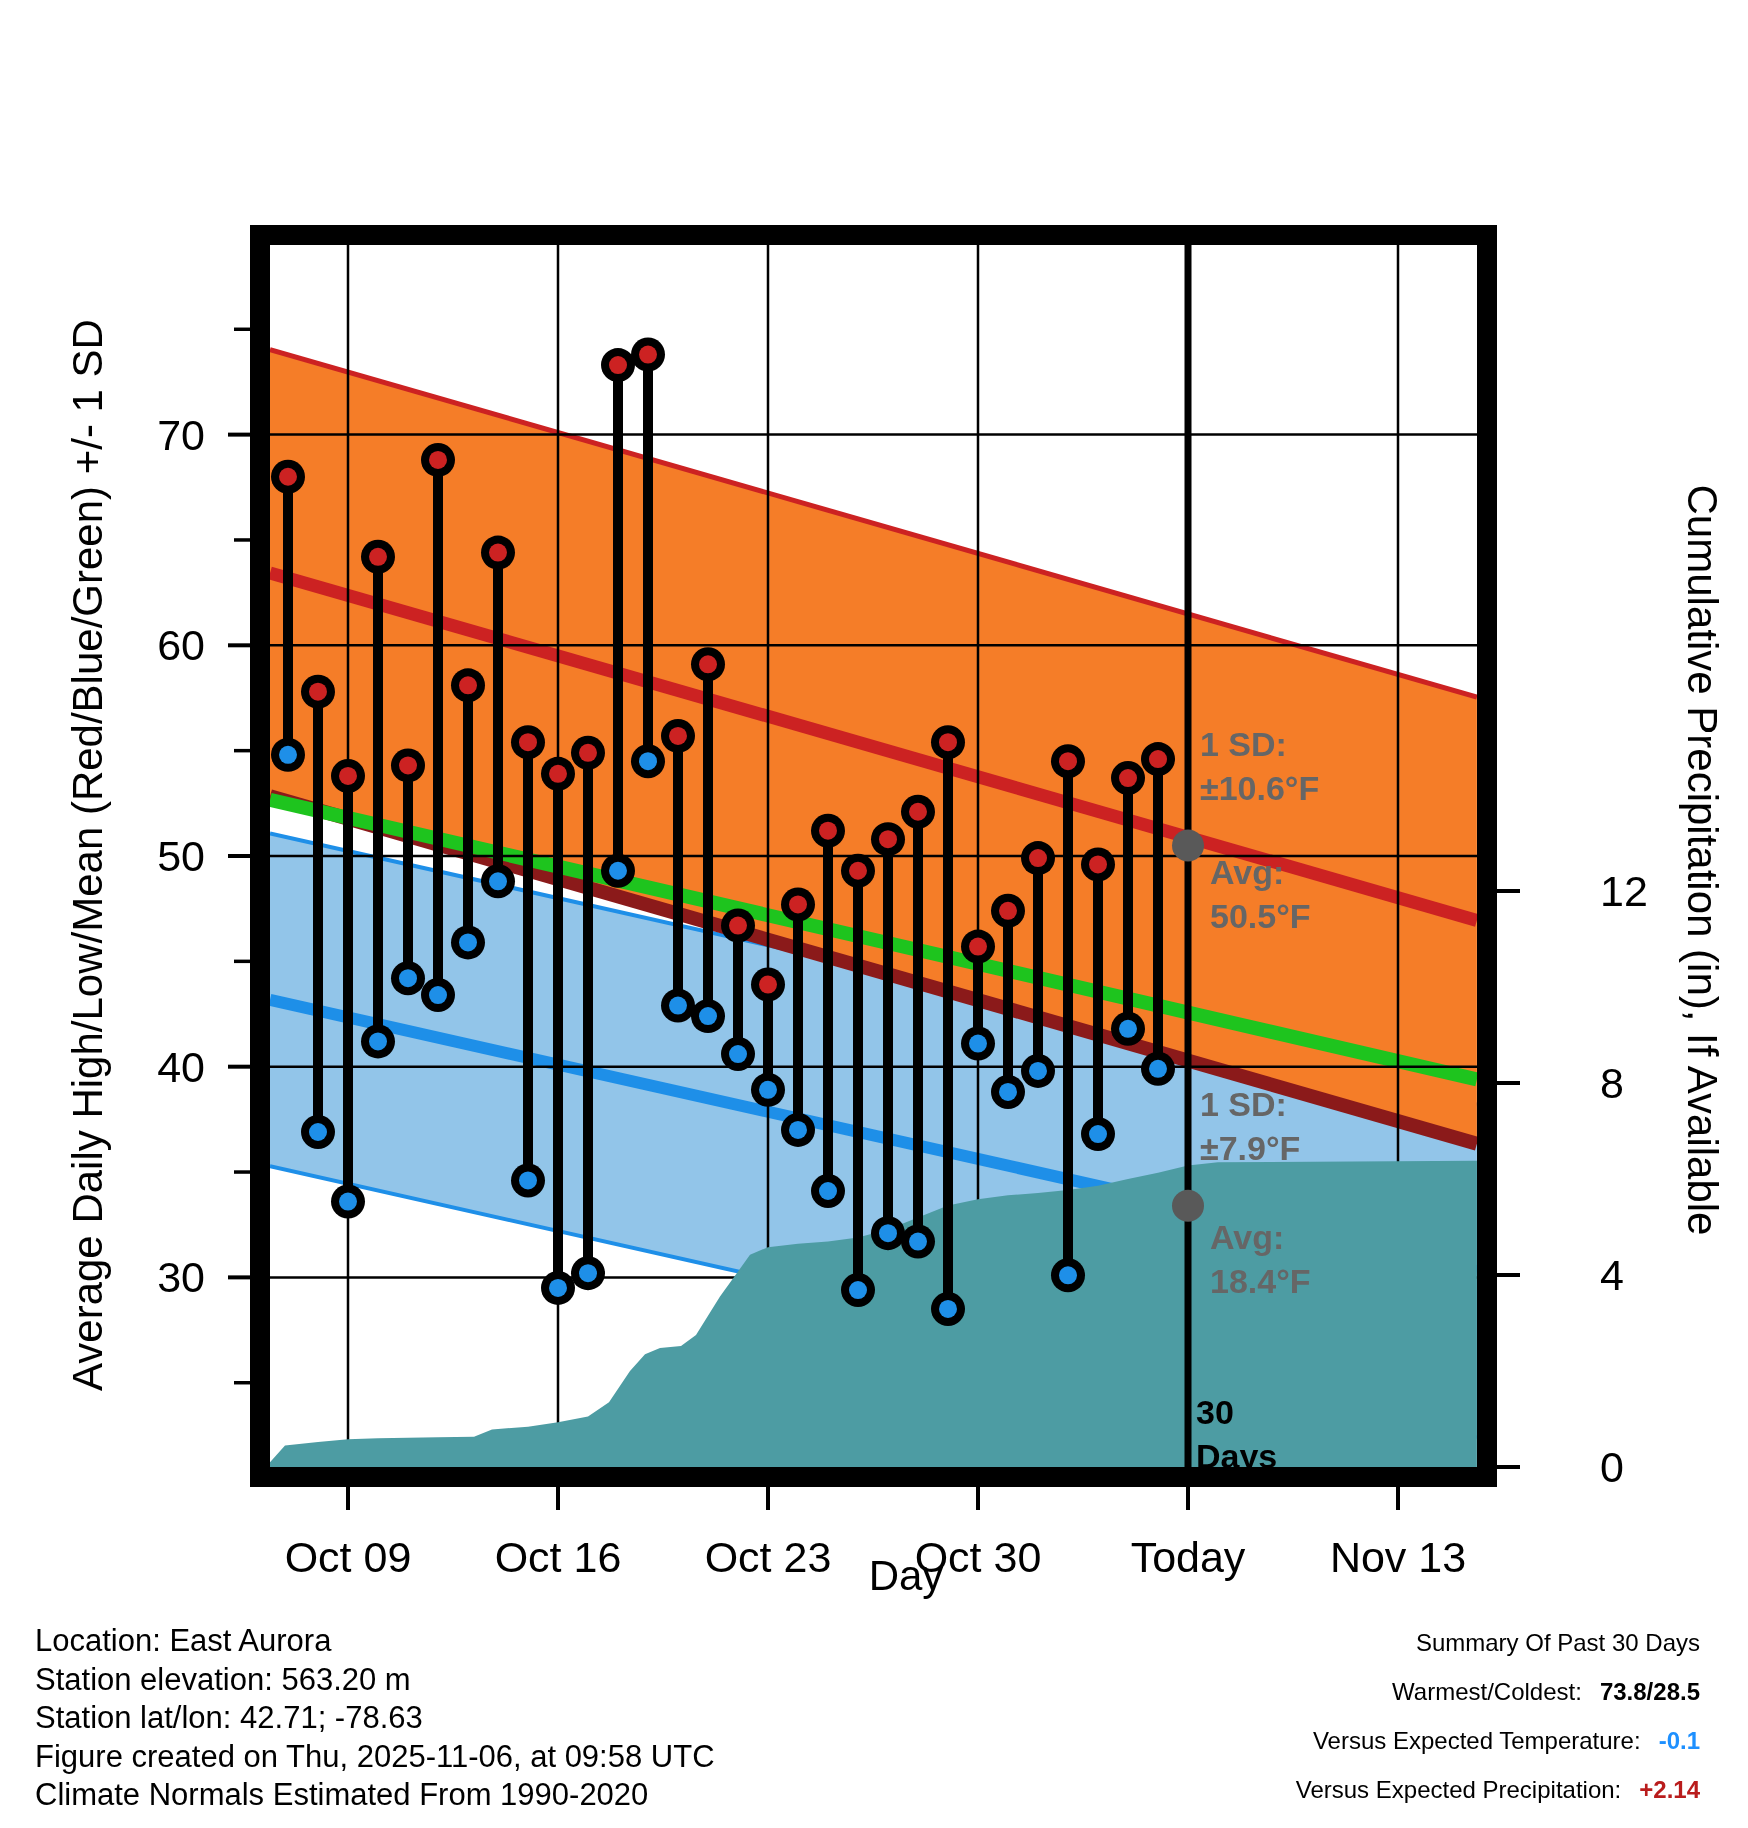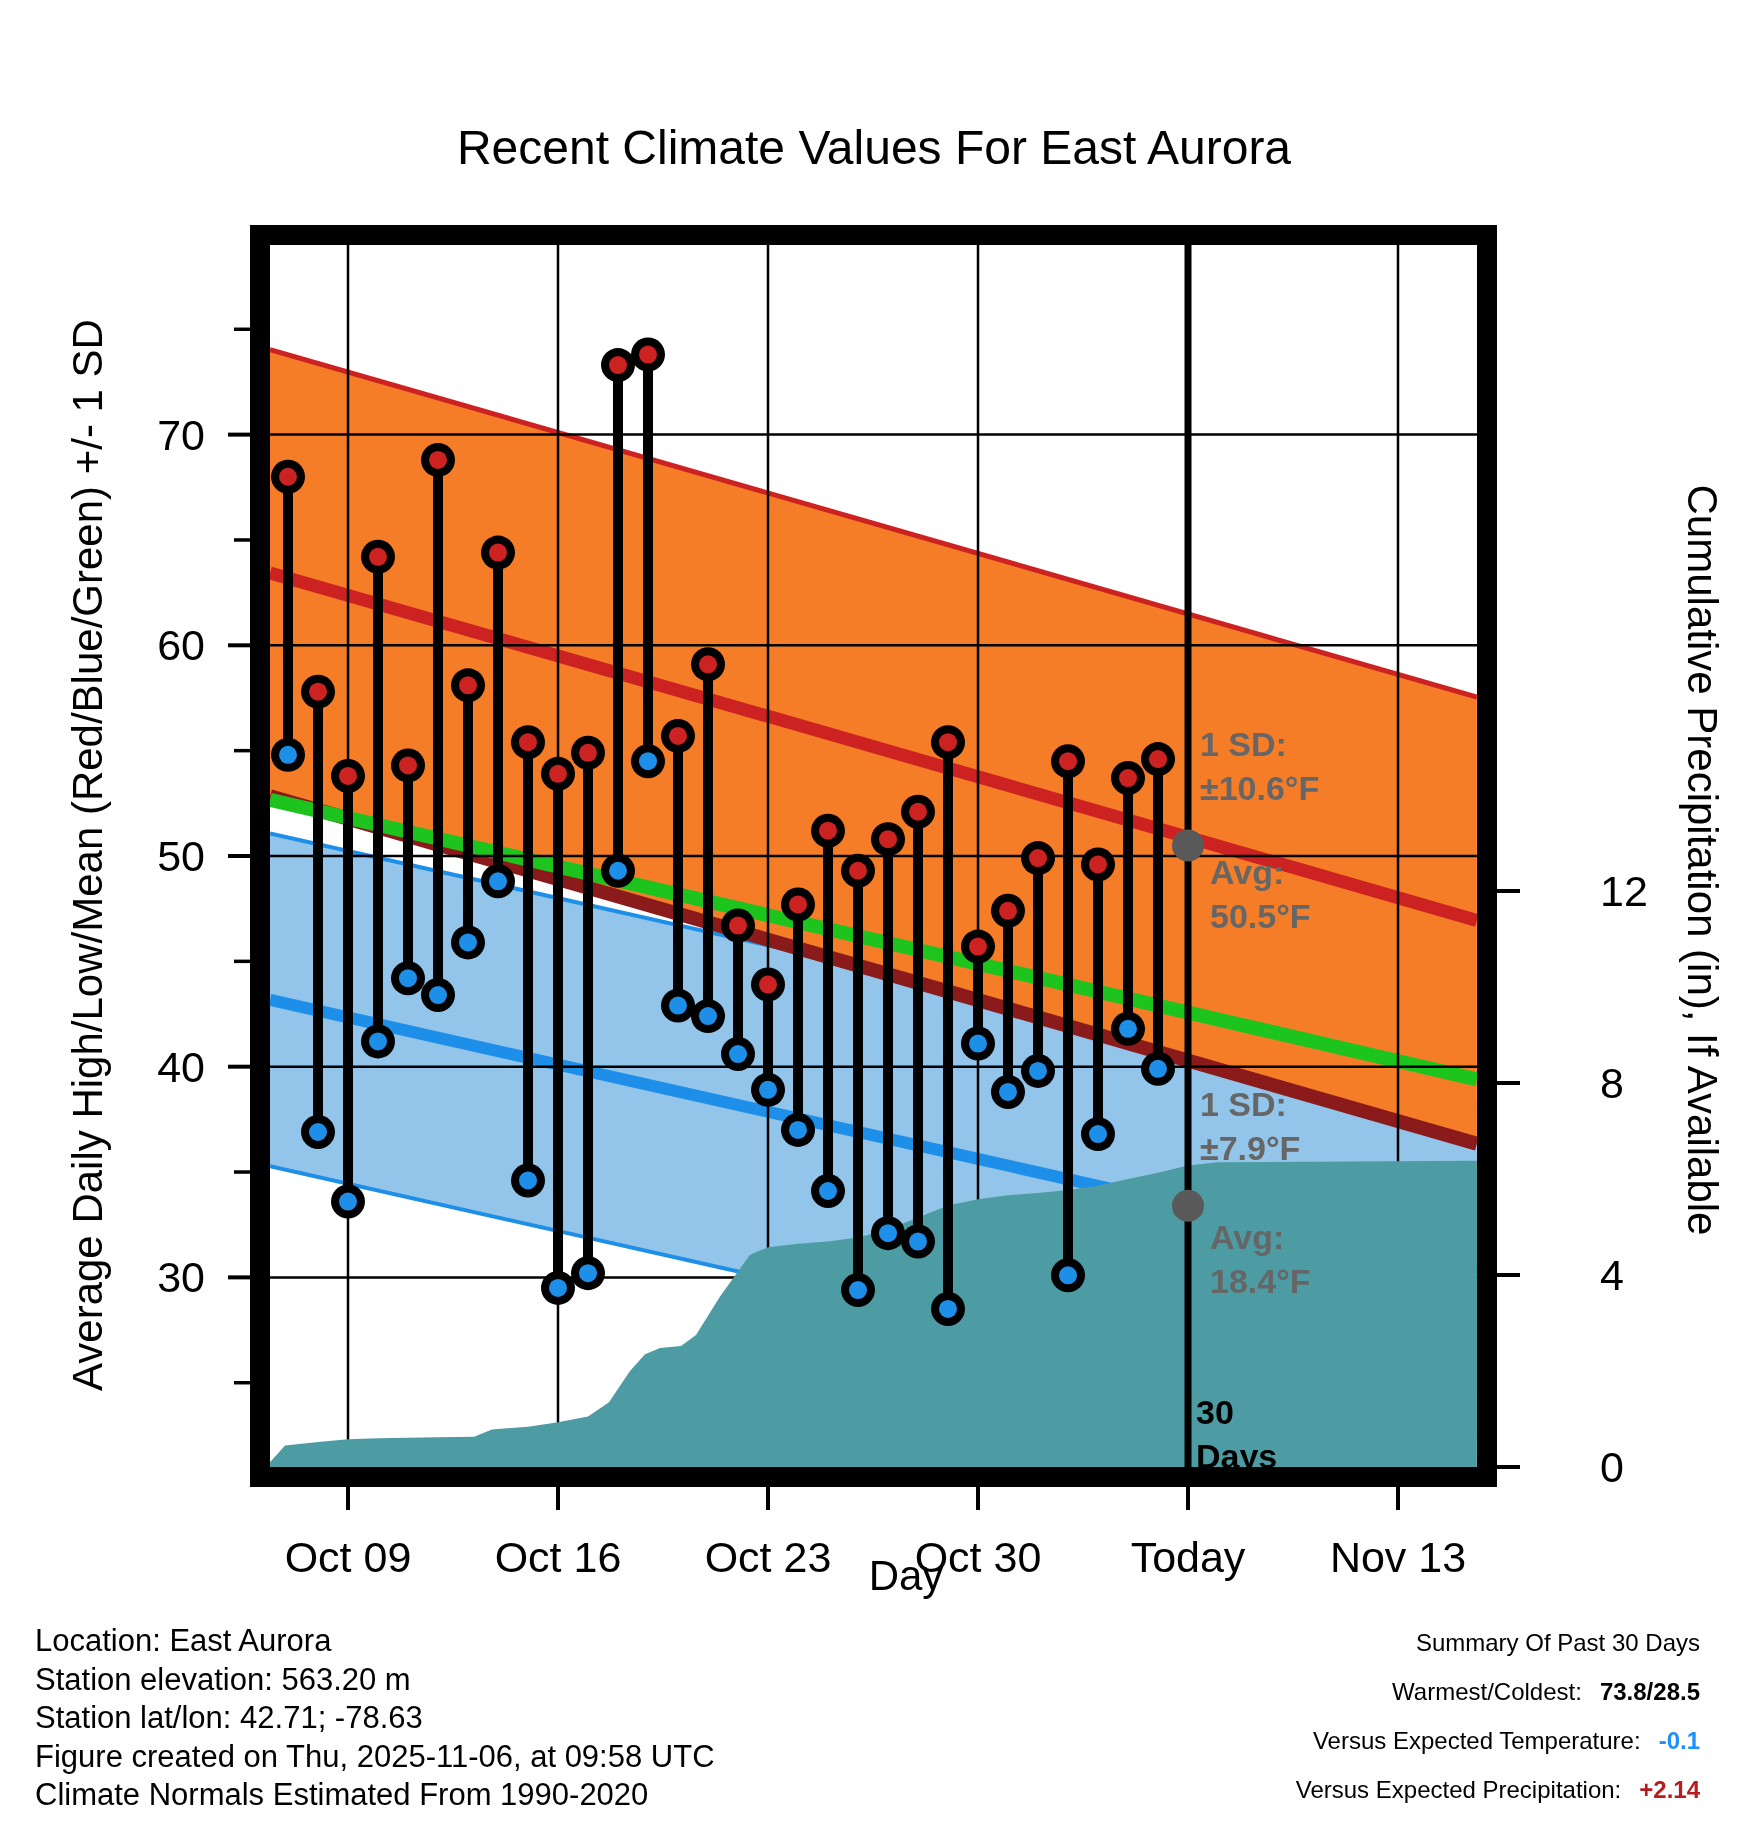--- a/index.html
+++ b/index.html
@@ -42,21 +42,20 @@
     position:absolute;right:48px;top:1618px;
     text-align:right;font-size:24px;line-height:49px;color:#000;
   }
   .summary .value{font-weight:bold;margin-left:18px;}
 </style>
 </head>
 <body>
 
 <div class="canvas">
 
-  <div class="title">Recent Climate Values For East Aurora</div>
 
   <div class="ylabel-left">Average Daily High/Low/Mean (Red/Blue/Green) +/- 1 SD</div>
   <div class="ylabel-right">Cumulative Precipitation (in), If Available</div>
   <div class="xlabel">Day</div>
 
   <svg id="plot" width="1748" height="1828">
       <defs>
         <clipPath id="plotclip">
           <rect x="270" y="245" width="1207" height="1222"></rect>
         </clipPath>

